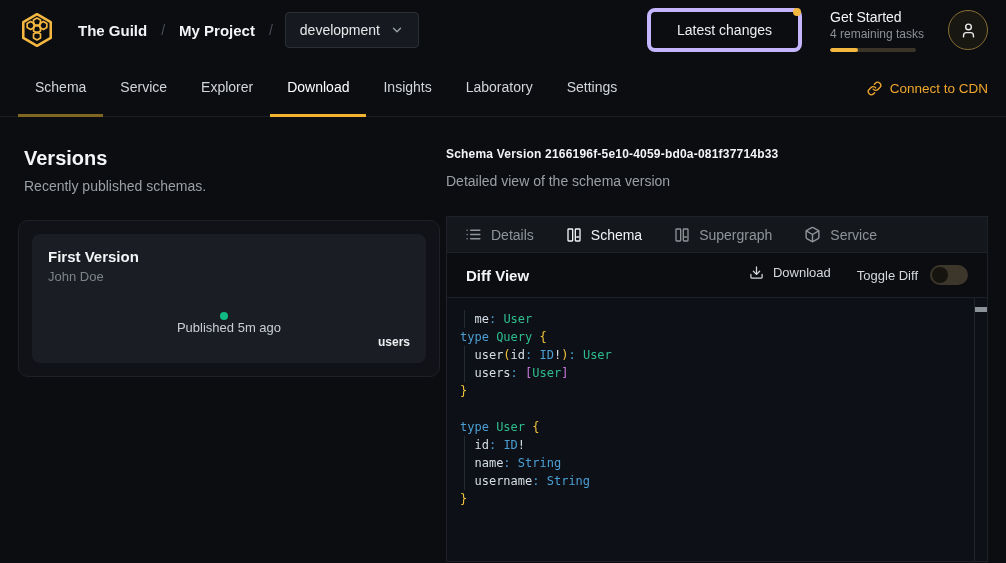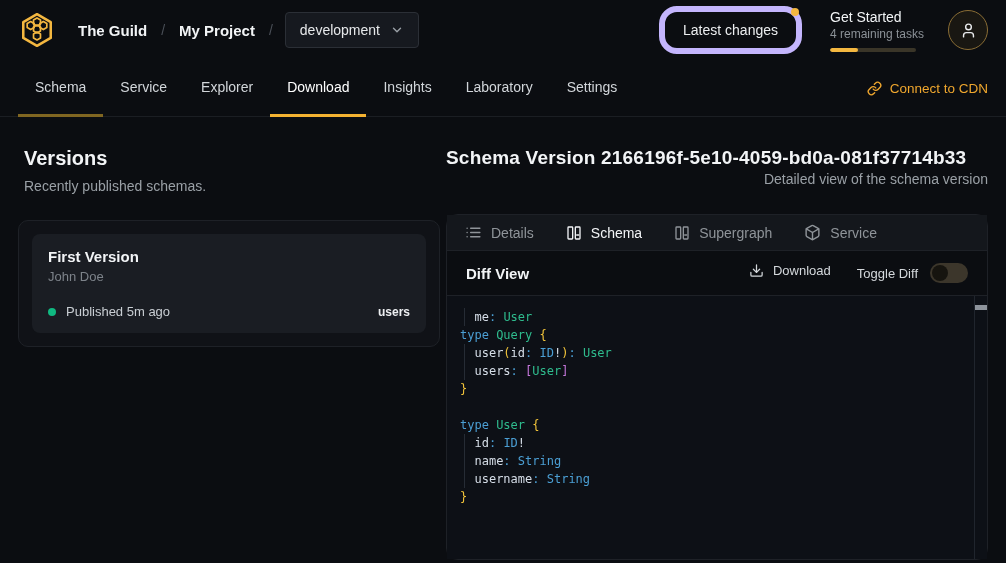--- a/index.html
+++ b/index.html
@@ -17,22 +17,22 @@
   .logo { width:38px; height:38px; margin-right:12px; cursor:pointer; }
   .crumb { font-size:15px; font-weight:600; color:#f2f4f6; padding:6px 10px; border-radius:6px; cursor:pointer; }
   .crumb-sep { color:#4b5058; margin:0 4px; font-size:14px; }
   .target-select {
     display:flex; align-items:center; gap:10px;
     background:#16191f; border:1px solid #2b2f36; border-radius:4px;
     padding:9px 14px; margin-left:8px; font-size:14px; color:#e6e8ea; cursor:pointer;
   }
   .header-right { margin-left:auto; display:flex; align-items:center; gap:28px; }
   .latest-btn {
-    position:relative; background:transparent; border:6px solid #c4b5fd; border-radius:18px;
-    color:#eceef0; font-size:14px; padding:10px 18px; cursor:pointer;
+    position:relative; background:transparent; border:4px solid #c4b5fd; border-radius:8px;
+    color:#eceef0; font-size:14px; padding:10px 26px; cursor:pointer;
     font-family:"Liberation Sans", sans-serif;
   }
   .latest-dot { position:absolute; top:-4px; right:-3px; width:8px; height:8px; border-radius:50%; background:#f4b740; }
   .get-started { width:86px; }
   .gs-title { font-size:14px; color:#f2f4f6; font-weight:500; white-space:nowrap; }
   .gs-sub { font-size:12px; color:#8b9197; margin-top:2px; white-space:nowrap; }
   .gs-bar { margin-top:7px; height:4px; width:86px; background:#3a3528; border-radius:2px; overflow:hidden; }
   .gs-fill { height:100%; background:#f4b740; border-radius:2px; }
   .avatar {
     width:40px; height:40px; border-radius:50%; background:#191712;
@@ -57,30 +57,30 @@
   .left-sub { font-size:14px; color:#9aa0a6; margin-top:8px; }
   .version-card-outer {
     margin:26px 0 0 -6px; width:422px;
     background:#101217; border:1px solid #1e2127; border-radius:10px; padding:13px;
   }
   .version-card {
     background:#1a1d23; border-radius:8px; padding:14px 16px; cursor:pointer;
   }
   .vc-name { font-size:15px; font-weight:700; color:#f2f4f6; }
   .vc-author { font-size:13px; color:#7d838a; margin-top:4px; }
-  .vc-row { display:flex; align-items:center; margin-top:20px; }
+  .vc-row { display:flex; align-items:center; margin-top:28px;flex-direction:column; }
   .vc-dot { width:8px; height:8px; border-radius:50%; background:#10b981; margin-right:10px; }
   .vc-status { font-size:13px; color:#c9ced3; }
   .vc-badge { margin-left:auto; font-size:12px; font-weight:700; color:#eceef0; }
 
   .right-col { flex:1; min-width:0; }
-  .detail-title { font-size:19px; font-weight:700; color:#f2f4f6; letter-spacing:.2px; }
-  .detail-sub { font-size:14px; color:#9aa0a6; margin-top:2px;text-align:right; }
-
-  .panel { margin-top:27px; border:1px solid #1e2127; border-radius:12px; height:346px; display:flex; flex-direction:column; }
+  .detail-title { font-size:12px; font-weight:700; color:#f2f4f6; letter-spacing:.2px; }
+  .detail-sub { font-size:14px; color:#9aa0a6; margin-top:12px; }
+
+  .panel { margin-top:27px; border:1px solid #1e2127; border-radius:0; height:346px; display:flex; flex-direction:column; }
   .tabstrip { background:#14171c; height:35px; flex:none; display:flex; align-items:center; padding:0 18px; gap:32px; }
   .dtab { display:flex; align-items:center; gap:9px; font-size:14px; font-weight:500; color:#8f9499; cursor:pointer; }
   .dtab.active { color:#f2f4f6; }
   .diffbar { height:45px; flex:none; display:flex; align-items:center; padding:0 19px; border-top:1px solid #1e2127; }
   .diff-title { font-size:15px; font-weight:700; color:#f2f4f6; }
   .diff-actions { margin-left:auto; display:flex; align-items:flex-start; gap:26px; }
   .download-btn { display:flex; align-items:center; gap:9px; font-size:13px; color:#d4d8dc; cursor:pointer; background:none; border:none; font-family:"Liberation Sans", sans-serif; }
   .toggle-wrap { display:flex; align-items:center; gap:12px; }
   .toggle-label { font-size:13px; color:#d4d8dc; }
   .toggle { width:38px; height:20px; border-radius:10px; background:#3c362b; position:relative; cursor:pointer; }

